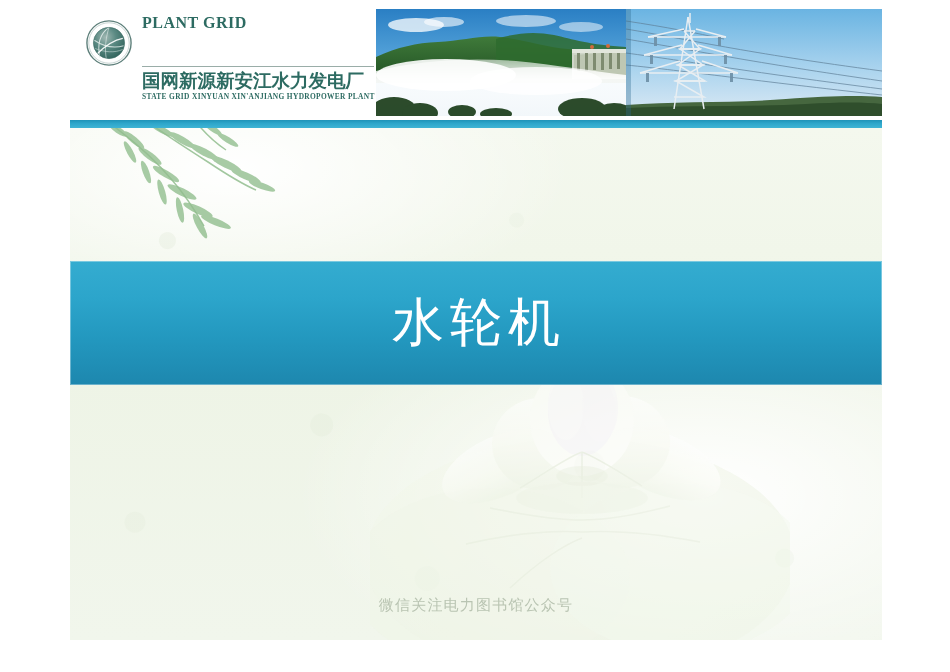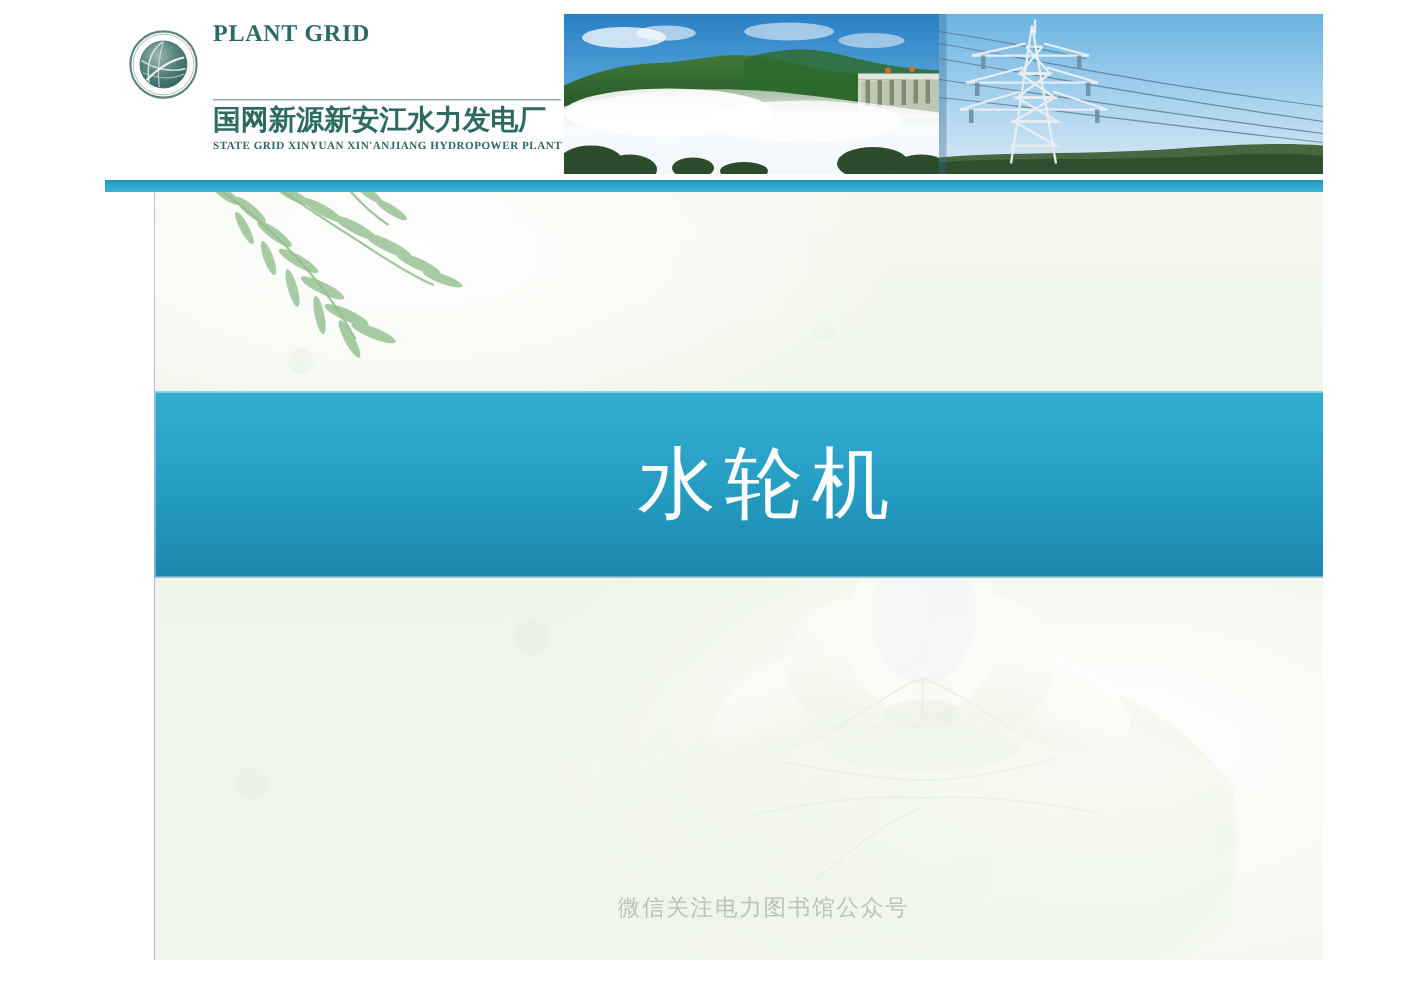--- a/index.html
+++ b/index.html
@@ -137,23 +137,22 @@
     background: linear-gradient(to bottom,#1f93b8 0%,#2ea7cb 45%,#3fb4d4 100%);
   }
 
   
   #slide-body {
     position: absolute;
     left: 0;
     top: 128px;
     width: 812px;
     height: 512px;
-    background: #6d28d9;
+    background: #0f172a;
     overflow: hidden;
-    margin-left: 33px;
   }
   #body-wash {
     position: absolute;
     inset: 0;
     background:
       radial-gradient(ellipse 60% 40% at 20% 8%, #ffffff 0%, rgba(255,255,255,0) 70%),
       radial-gradient(ellipse 70% 55% at 78% 72%, #ffffff 0%, rgba(255,255,255,0) 72%),
       linear-gradient(to bottom, #f4f8ee 0%, #eef4e6 48%, #f1f6ec 100%);
   }
   

